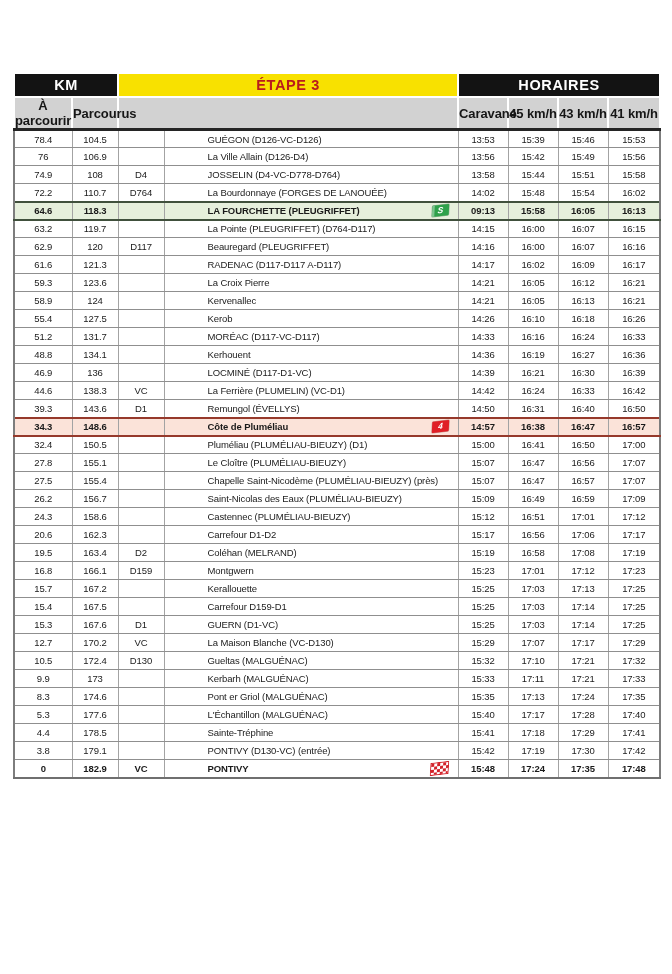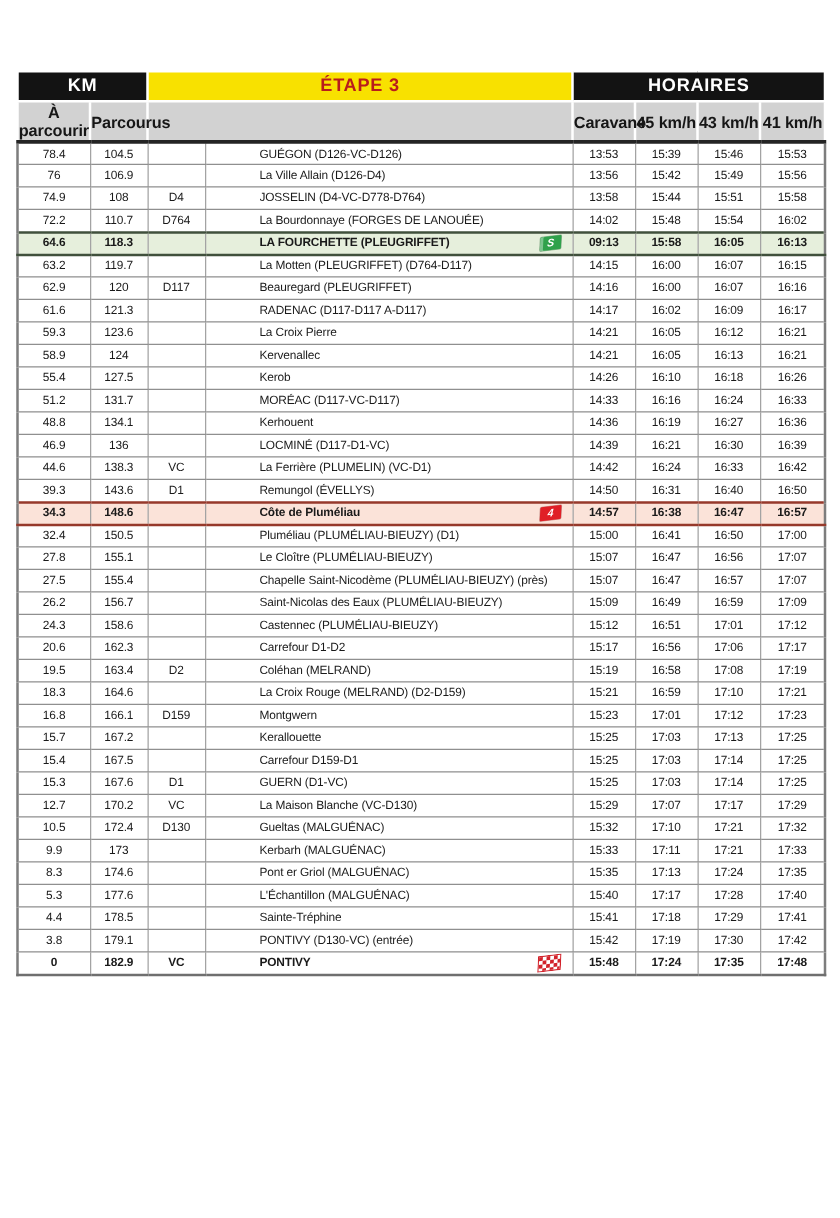--- a/index.html
+++ b/index.html
@@ -3,21 +3,21 @@
 <meta charset="utf-8">
 <style>
   * { margin:0; padding:0; box-sizing:border-box; }
   html,body { background:#e9e9e9; }
   .page {
     position:relative; width:672px; height:974px; margin:0 auto;
     background:#ffffff; overflow:hidden;
     font-family:"Liberation Sans", sans-serif;
   }
   table.itinerary {
-    position:absolute; left:13px; top:56px; width:646px;
+    position:absolute; left:13px; top:72px; width:646px;
     border-collapse:collapse; table-layout:fixed;padding-left:12px;
   }
   
   thead th { padding:0; }
   tr.band th {
     height:24px; font-size:14.5px; font-weight:bold; letter-spacing:0.6px;
     border:2px solid #ffffff; text-align:center; vertical-align:middle;
   }
   th.band-km, th.band-horaires { background:var(--header-black,#131313); color:#ffffff; }
   th.band-etape { background:var(--etape-yellow,#f8e100); color:#b91c1c; }
@@ -184,21 +184,21 @@
     <td>16:05</td>
     <td>16:13</td>
   </tr>
 
   <tr>
     <td>63.2</td>
     <td>119.7</td>
     <td></td>
     <td class="c-place">
       <span class="place-wrap">
-        <span class="place-text">La Motten (PLEUGRIFFET) (D764-D117)</span>
+        <span class="place-text">La Pointe (PLEUGRIFFET) (D764-D117)</span>
 
       </span>
     </td>
     <td>14:15</td>
     <td>16:00</td>
     <td>16:07</td>
     <td>16:15</td>
   </tr>
 
   <tr>
@@ -486,35 +486,20 @@
         <span class="place-text">Coléhan (MELRAND)</span>
 
       </span>
     </td>
     <td>15:19</td>
     <td>16:58</td>
     <td>17:08</td>
     <td>17:19</td>
   </tr>
 
-  <tr>
-    <td>18.3</td>
-    <td>164.6</td>
-    <td></td>
-    <td class="c-place">
-      <span class="place-wrap">
-        <span class="place-text">La Croix Rouge (MELRAND) (D2-D159)</span>
-
-      </span>
-    </td>
-    <td>15:21</td>
-    <td>16:59</td>
-    <td>17:10</td>
-    <td>17:21</td>
-  </tr>
 
   <tr>
     <td>16.8</td>
     <td>166.1</td>
     <td>D159</td>
     <td class="c-place">
       <span class="place-wrap">
         <span class="place-text">Montgwern</span>
 
       </span>

